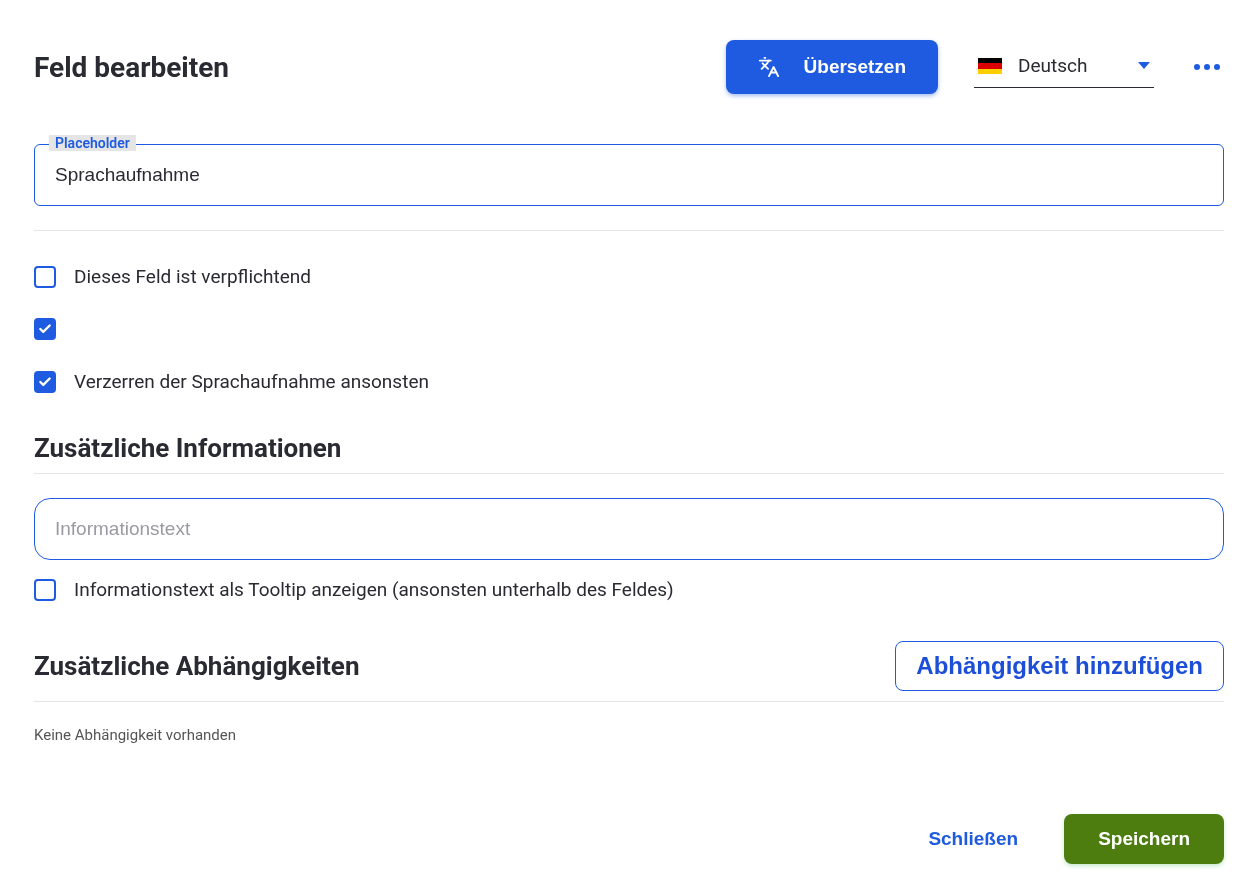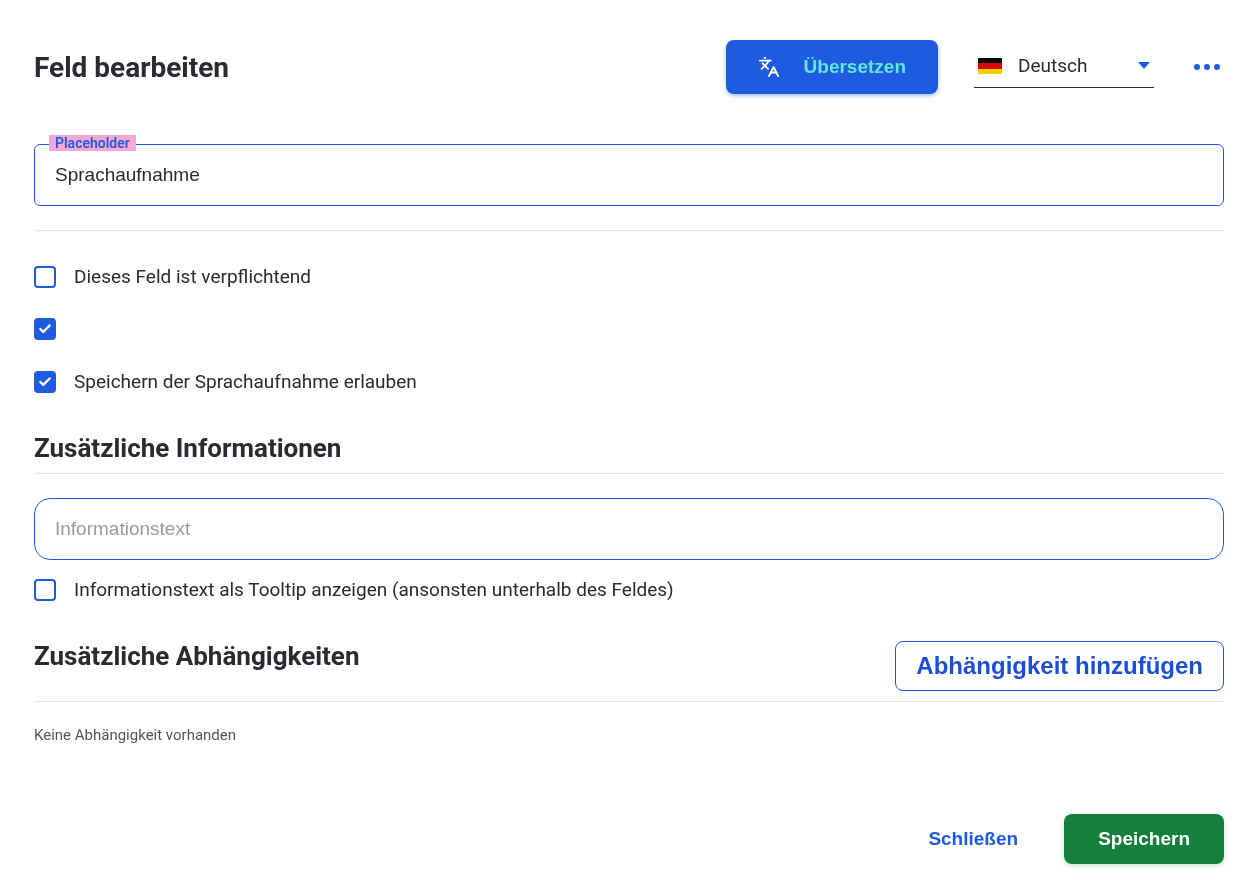--- a/index.html
+++ b/index.html
@@ -23,21 +23,21 @@
     color: #2a2a33;
     margin: 0;
   }
   .header-actions {
     display: flex;
     align-items: center;
     gap: 36px;
   }
   .btn-translate {
     background: #1f5be0;
-    color: #5eead4;
+    color: #ffffff;
     border: none;
     border-radius: 8px;
     padding: 16px 32px;
     font-size: 19px;
     font-weight: 700;
     display: flex;
     align-items: center;
     gap: 24px;
     cursor: pointer;
     box-shadow: 0 2px 4px rgba(31,91,224,0.4);
@@ -84,21 +84,21 @@
     position: relative;
     border: 1.5px solid #1f5be0;
     border-radius: 6px;
     padding: 18px 18px;
     margin-bottom: 24px;
   }
   .floating-label {
     position: absolute;
     top: -10px;
     left: 14px;
-    background: #f9a8d4;
+    background: #e5e5e5;
     padding: 0 6px;
     font-size: 14px;
     font-weight: 600;
     color: #1f5be0;
   }
   .floating-field input {
     border: none;
     outline: none;
     width: 100%;
     font-size: 19px;
@@ -138,21 +138,21 @@
   }
 
   .section-title {
     font-size: 26px;
     font-weight: 700;
     color: #2a2a33;
     margin: 40px 0 0 0;
   }
   .section-title-row {
     display: flex;
-    align-items: flex-start;
+    align-items: center;
     justify-content: space-between;
     margin-top: 40px;
   }
   .section-title-row .section-title { margin: 0; }
   .section-divider {
     border: none;
     border-top: 1px solid #e3e3e8;
     margin: 10px 0 24px 0;
   }
 
@@ -198,21 +198,21 @@
   }
   .btn-text {
     background: none;
     border: none;
     color: #1f5be0;
     font-size: 19px;
     font-weight: 700;
     cursor: pointer;
   }
   .btn-save {
-    background: #15803d;
+    background: #4d7c0f;
     color: #fff;
     border: none;
     border-radius: 8px;
     padding: 14px 34px;
     font-size: 19px;
     font-weight: 700;
     cursor: pointer;
     box-shadow: 0 2px 4px rgba(110,201,122,0.4);
   }
 </style>
@@ -264,21 +264,21 @@
       </svg>
   </div>
 </div>
 
 <div class="check-row">
   <div class="check-box checked">
     <svg viewBox="0 0 24 24" fill="none" stroke="#fff" stroke-width="4" stroke-linecap="round" stroke-linejoin="round">
         <polyline points="4 12 9 17 20 6"></polyline>
       </svg>
   </div>
-  <span class="check-label">Speichern der Sprachaufnahme erlauben</span>
+  <span class="check-label">Verzerren der Sprachaufnahme ansonsten</span>
 </div>
 
 <h2 class="section-title">Zusätzliche Informationen</h2>
 <hr class="section-divider">
 
 <div class="plain-input-wrap">
   <input type="text" placeholder="Informationstext" style="">
 </div>
 
 <div class="check-row">

